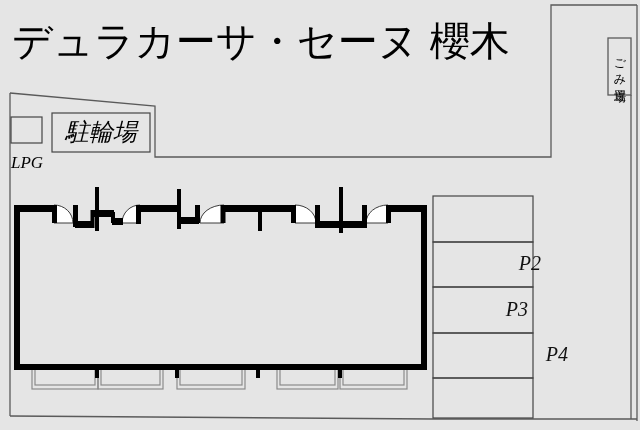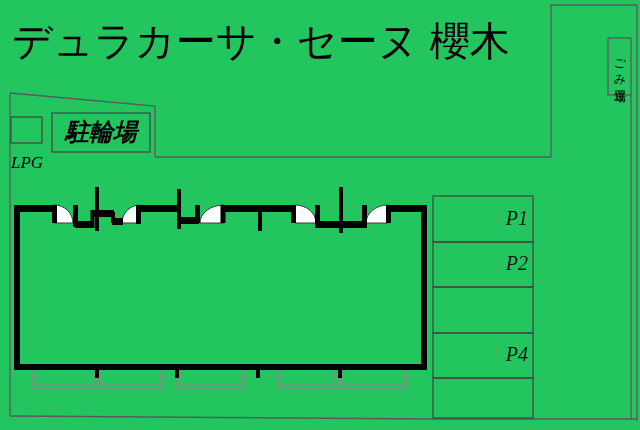--- a/index.html
+++ b/index.html
@@ -1,48 +1,48 @@
 <!DOCTYPE html>
 <html><head>
 <meta charset="utf-8">
 <style>
   html,body{margin:0;padding:0;background:#ffffff;}
   #stage{
-    position:relative;width:640px;height:430px;background:#22c55e;
+    position:relative;width:640px;height:430px;background:#e5e5e5;
     font-family:"Liberation Sans",sans-serif;overflow:hidden;
   }
   #stage svg{position:absolute;left:0;top:0;}
   .lbl{position:absolute;color:#000;white-space:nowrap;}
   #title{
     left:12px;top:19px;font-size:40px;line-height:44px;
     font-family:"Liberation Sans",sans-serif;font-weight:500;letter-spacing:0px;
   }
   #lpg{
     left:11px;top:117px;width:31px;height:26px;line-height:26px;text-align:center;
     font:italic 17px "Liberation Serif",serif;
     margin-top:36px;
   }
   #bike{
     left:52px;top:113px;width:98px;height:39px;line-height:39px;text-align:center;
-    font-style:italic;font-weight:700;font-size:24px;font-family:"Liberation Serif",serif;border-radius:16px;
+    font-style:italic;font-weight:400;font-size:24px;font-family:"Liberation Serif",serif;border-radius:16px;
   }
   #tatemono{
     left:160px;top:280px;font-size:29px;font-family:"Liberation Sans",sans-serif;color:#111;
   }
   #gomi{
     left:608px;top:40px;width:23px;height:54px;
     writing-mode:vertical-rl;text-orientation:upright;
     font-size:12px;line-height:23px;letter-spacing:1px;text-align:center;
     font-family:"Liberation Serif",serif;
   }
   .pspace{
     left:433px;width:95px;height:24px;line-height:24px;text-align:right;
     font:italic 20px "Liberation Serif",serif;color:#111;
   }
-  #p1{top:207px;} #p2{top:252px;} #p3{top:298px;} #p4{top:343px;} #p5{top:386px;}
+  #p1{top:207px;} #p2{top:252px;margin-left:13px;} #p3{top:298px;} #p4{top:343px;margin-left:40px;} #p5{top:386px;}
 </style>
 </head>
 <body>
 
 <div id="stage">
 
   <svg width="640" height="430" viewBox="0 0 640 430">
 
     <g stroke="#5a5a5a" stroke-width="1.3" fill="none">
       <path d="M10,93 V416"></path>
@@ -132,16 +132,16 @@
         <path d="M258,367 V378"></path>
         <path d="M340,367 V378"></path>
       </g>
     </g>
   </svg>
 
   <div class="lbl" id="title">デュラカーサ・セーヌ 櫻木</div>
   <div class="lbl" id="lpg">LPG</div>
   <div class="lbl" id="bike">駐輪場</div>
   <div class="lbl" id="gomi">ごみ置場</div>
-  <div class="lbl pspace" id="p1">P1</div>
   <div class="lbl pspace" id="p2">P2</div>
+  <div class="lbl pspace" id="p3">P3</div>
   <div class="lbl pspace" id="p4">P4</div>
 </div>
 
 </body></html>

